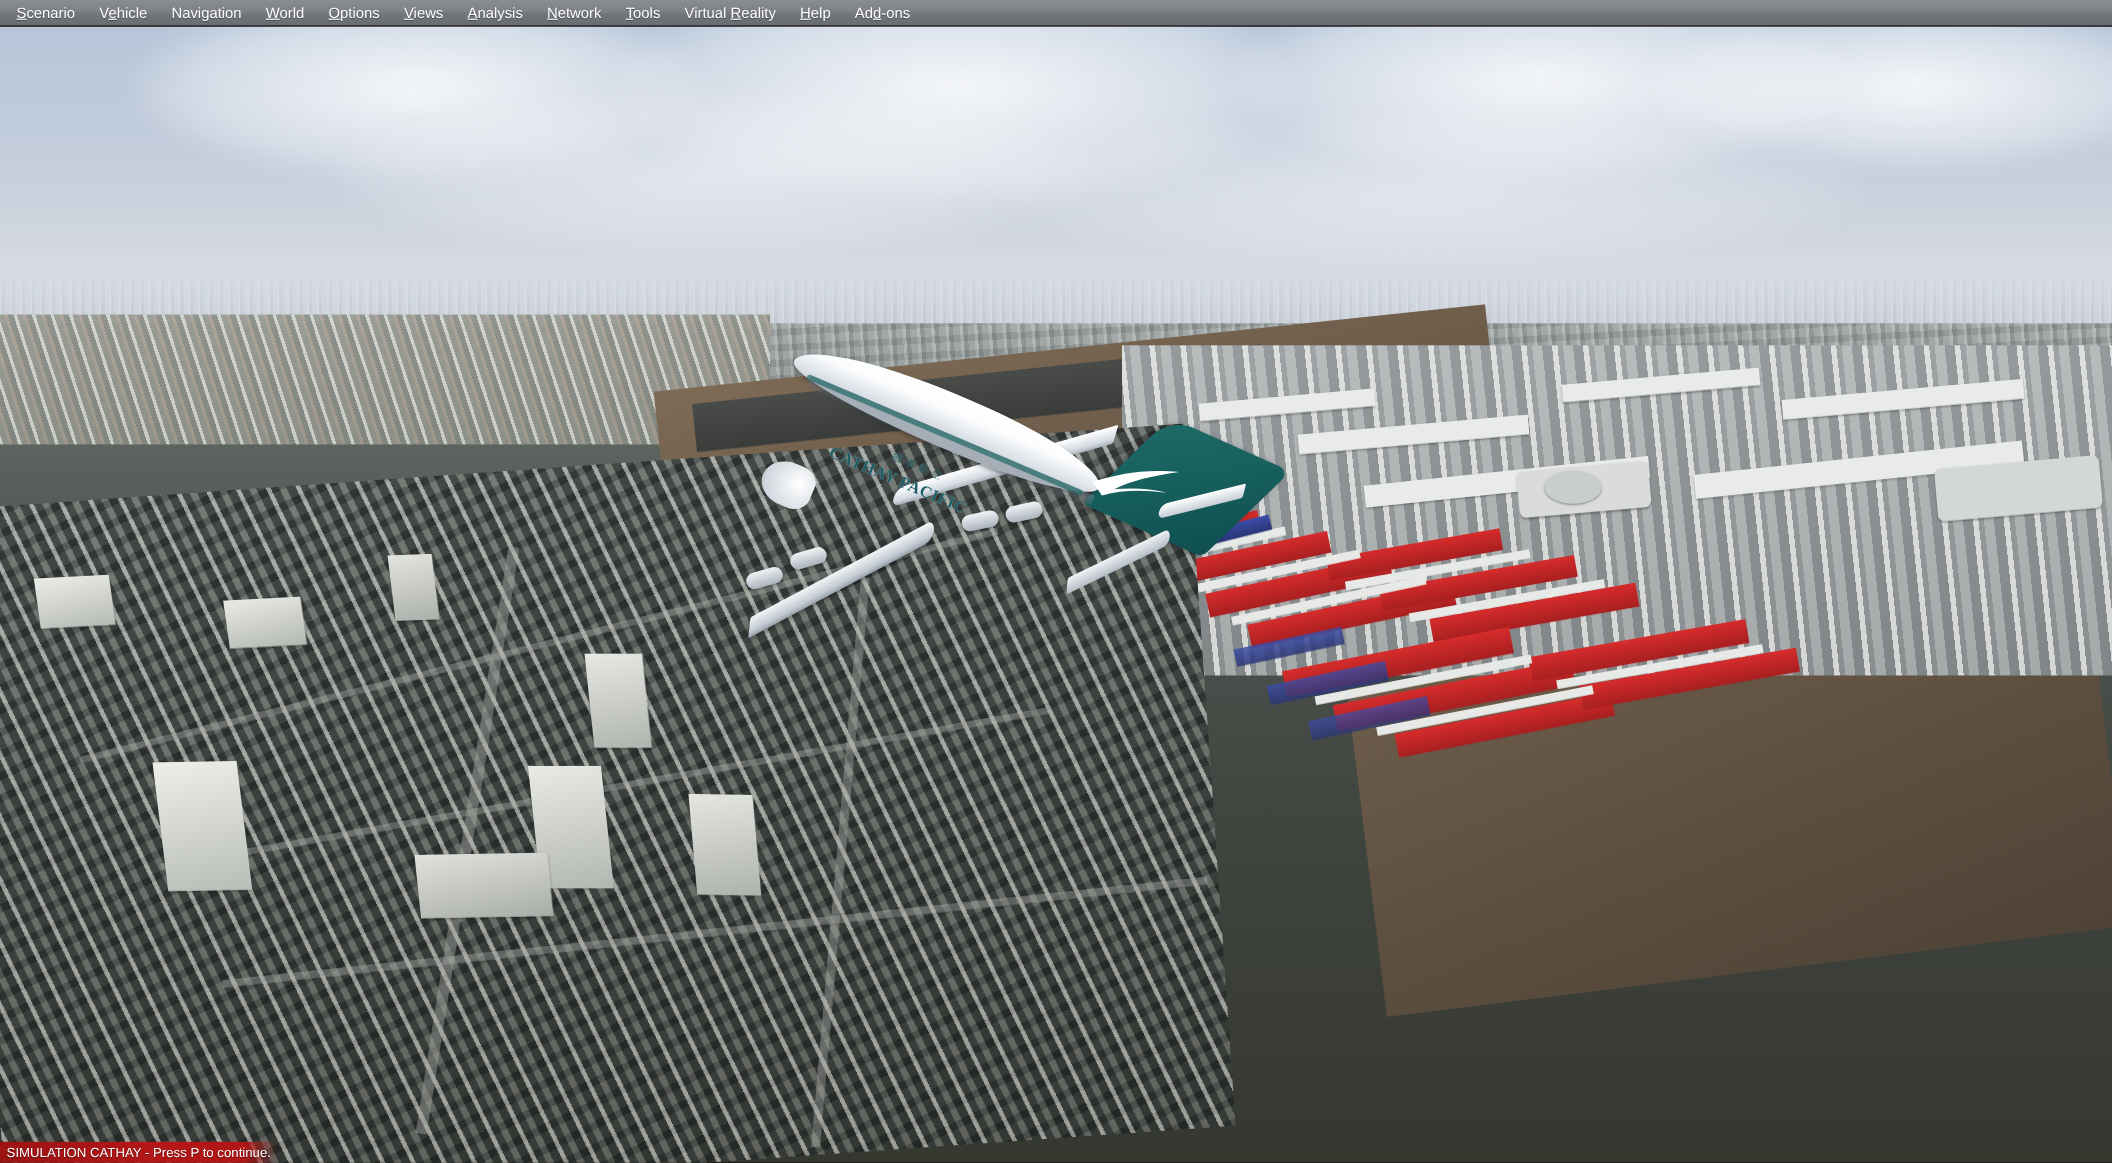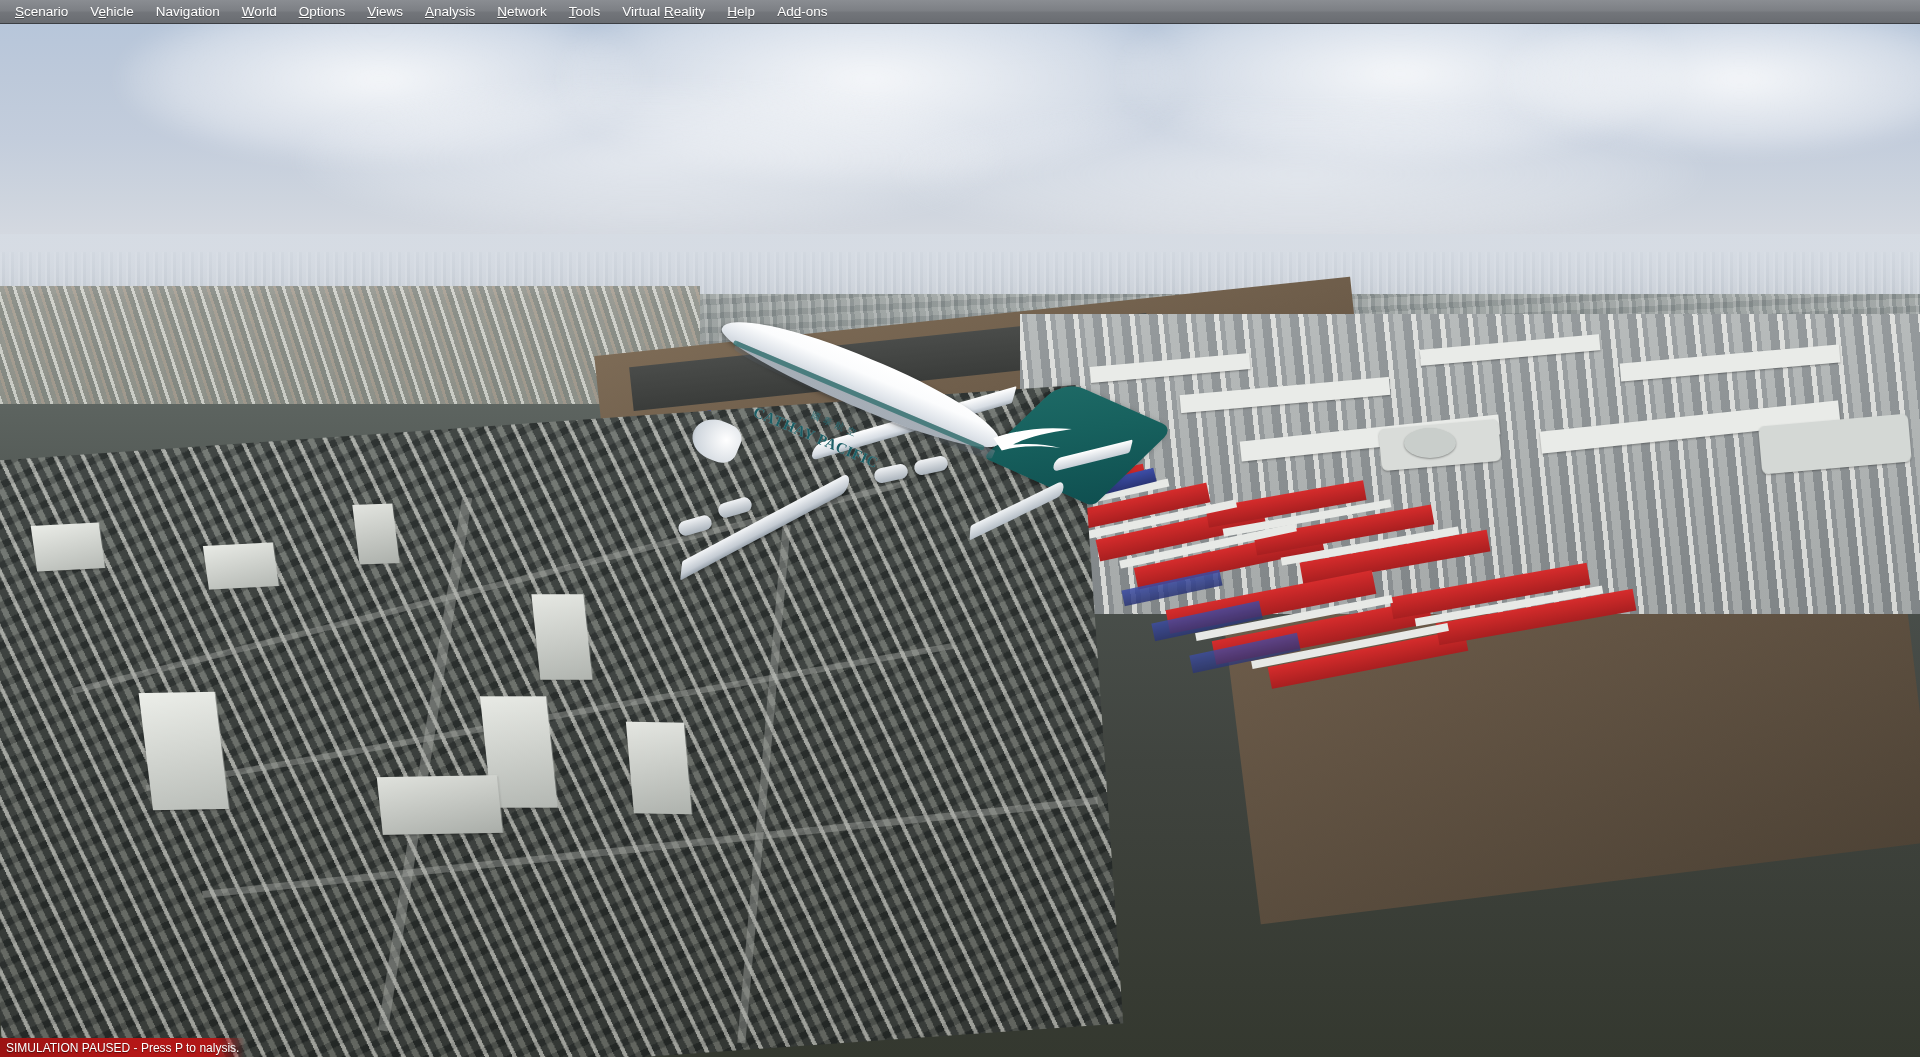--- a/index.html
+++ b/index.html
@@ -323,14 +323,14 @@
     </div>
 
     <div class="ac-part wing-near"></div>
     <div class="ac-part engine e1"></div>
     <div class="ac-part engine e2"></div>
   </div>
 
 </div>
 
 <div id="paused">
-  <span>SIMULATION PAUSED - Press P to nalysis.</span>
+  <span>SIMULATION CATHAY - Press P to continue.</span>
 </div>
 
 </body></html>

